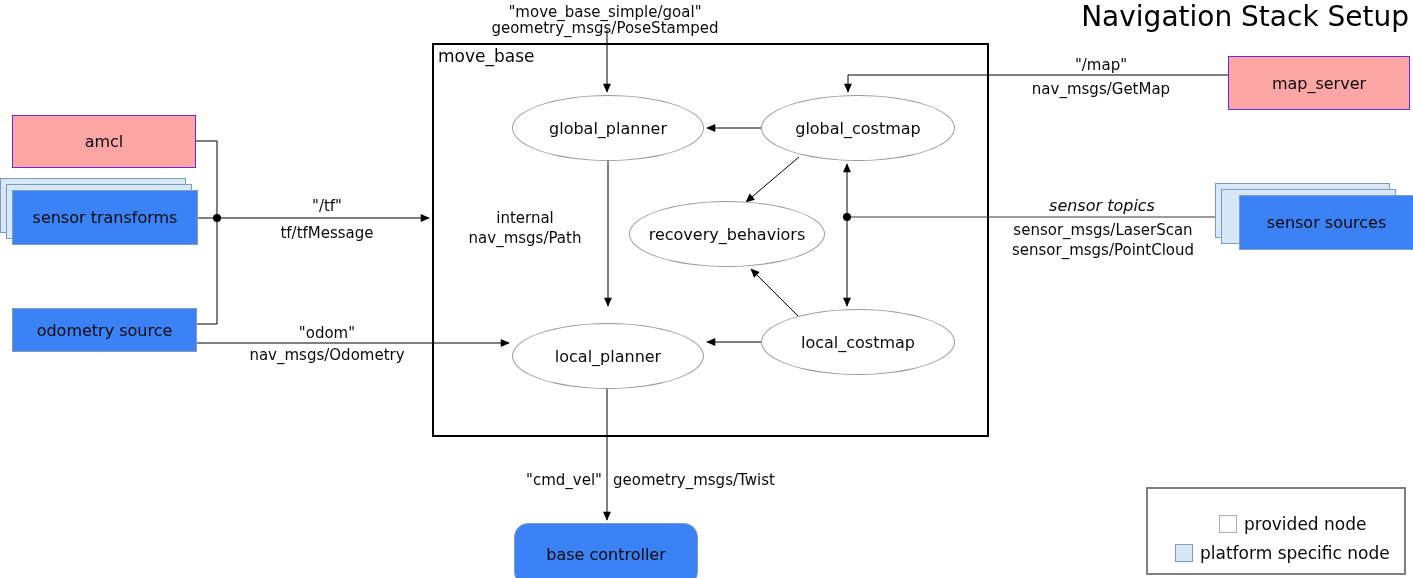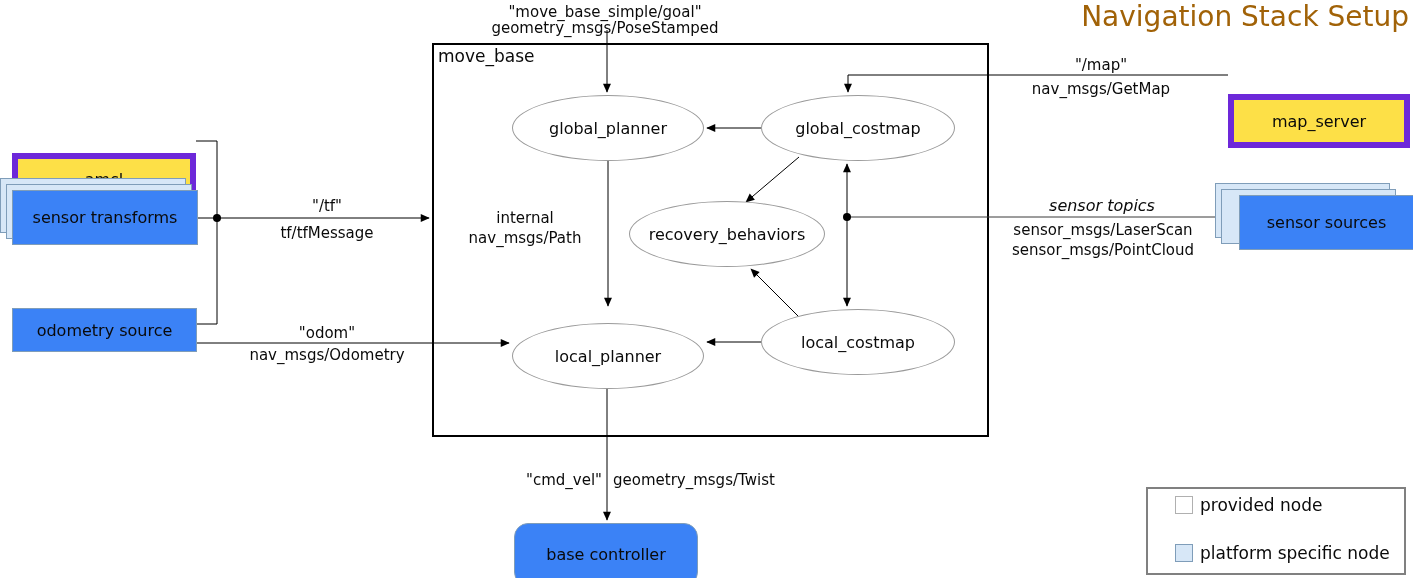--- a/index.html
+++ b/index.html
@@ -2,27 +2,27 @@
 <html><head>
 <meta charset="utf-8">
 <style>
   html,body { margin:0; padding:0; background:#fff; }
   .canvas {
     position:relative; width:1413px; height:578px; background:#ffffff;
     font-family:"DejaVu Sans","Liberation Sans",sans-serif; color:#0a0a0a; overflow:hidden;
   }
   .title {
     position:absolute; right:4px; top:0px; width:600px; text-align:right;
-    font-size:28px; color:#a16207; letter-spacing:0px;
+    font-size:28px; color:#000000; letter-spacing:0px;
   }
   .node {
     position:absolute; display:flex; align-items:center; justify-content:center;
     font-size:16px; box-sizing:border-box; text-align:center;
   }
-  .gray { background:#fde047; border:6px solid #6d28d9;margin-top:38px; }
+  .gray { background:#fca5a5; border:1px solid #6d28d9; }
   .blue { background:#3b82f6; border:1px solid #7f9db9; }
   .stack-layer { position:absolute; background:#d7e7f7; border:1px solid #7f9db9; box-sizing:border-box; }
   .mb-box { position:absolute; left:432px; top:43px; width:557px; height:394px;
     border:2px solid #000; box-sizing:border-box; background:transparent; }
   .mb-label { position:absolute; left:438px; top:46px; font-size:17px; }
   .ellipse {
     position:absolute; border:1px solid #9a9a9a; border-radius:50%; background:#fff;
     display:flex; align-items:center; justify-content:center; font-size:16px; box-sizing:border-box;
   }
   .lbl { position:absolute; font-size:15px; line-height:1.3; white-space:nowrap; }
@@ -146,21 +146,21 @@
   <div class="lbl center" style="left:998px; top:221px; width:210px;">sensor_msgs/LaserScan</div>
   <div class="lbl center" style="left:998px; top:241px; width:210px;">sensor_msgs/PointCloud</div>
 
   <div class="lbl center" style="left:445px; top:209px; width:160px;">internal</div>
   <div class="lbl center" style="left:445px; top:229px; width:160px;">nav_msgs/Path</div>
 
   <div class="lbl right" style="left:452px; top:471px; width:150px;">"cmd_vel"</div>
   <div class="lbl" style="left:613px; top:471px; width:220px;">geometry_msgs/Twist</div>
 
   <div class="legend">
-    <div class="legend-row" style="top:6px;">
+    <div class="legend-row" style="top:25px;margin-left:44px;">
       <span class="swatch" style="background: rgb(255, 255, 255); border-color: rgb(176, 176, 176);"></span>
       <span>provided node</span>
     </div>
     <div class="legend-row" style="top:54px;justify-content:space-between;">
       <span class="swatch" style="background: rgb(215, 231, 247); border-color: rgb(127, 157, 185);"></span>
       <span>platform specific node</span>
     </div>
   </div>
 
 </div>

